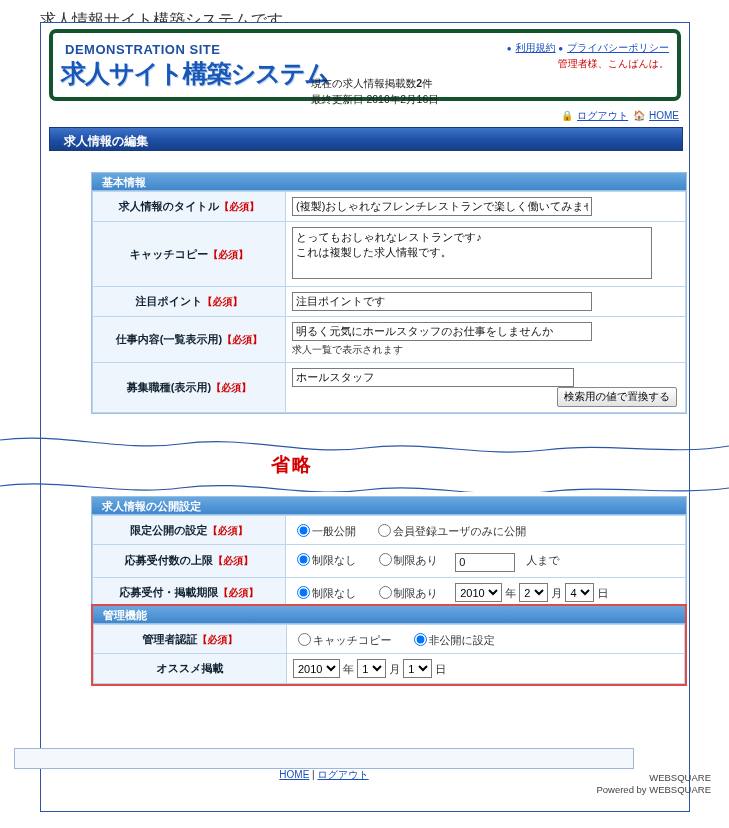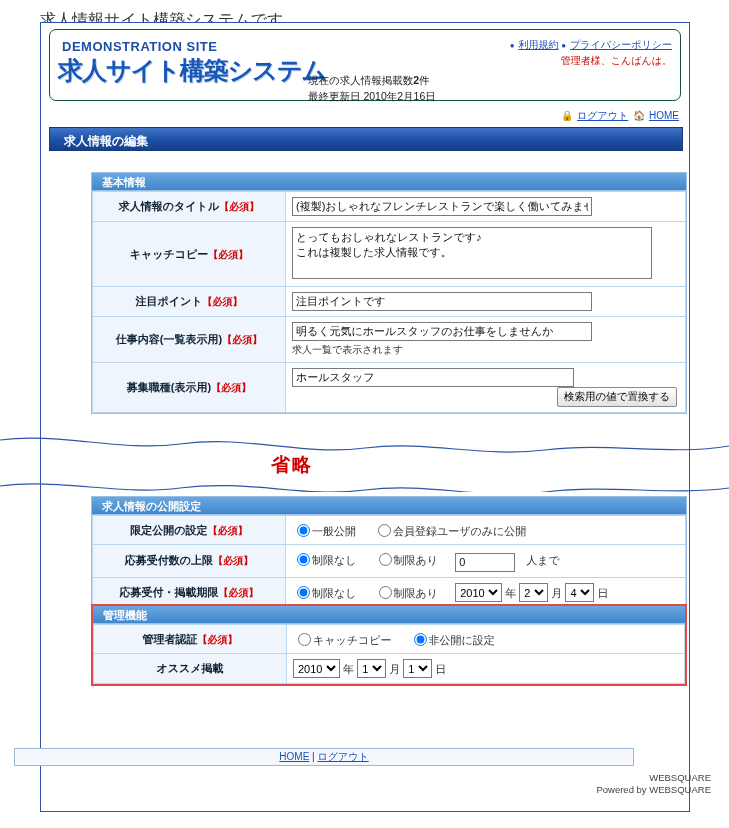--- a/index.html
+++ b/index.html
@@ -16,21 +16,21 @@
   .topnote{
     position:absolute;left:40px;top:10px;font-size:16px;color:#333;
   }
   .frame{
     position:absolute;left:40px;top:22px;width:650px;height:790px;
     border:1px solid #2b55a8;background:#ffffff;box-sizing:border-box;
   }
   
   .hdr{
     position:relative;margin:6px 8px 0 8px;height:72px;
-    border:1px solid #14532d;border-radius:7px;background:#ffffff;
+    border:4px solid #14532d;border-radius:7px;background:#ffffff;
     box-sizing:border-box;
   }
   .demo-site{
     position:absolute;left:12px;top:9px;
     font-size:13px;font-weight:bold;color:#1f4fa3;letter-spacing:0.5px;
   }
   .logo-main{
     position:absolute;left:8px;top:24px;
     font-size:25px;font-weight:bold;color:#1757b8;
     letter-spacing:-1px;
@@ -125,21 +125,21 @@
   }
   .btn-confirm{
     font-family:"Liberation Sans",sans-serif;font-size:10.5px;
     border:1px solid #7a94b8;background:linear-gradient(180deg,#f4f8fd,#cfe0f2);
     padding:3px 16px;border-radius:2px;cursor:pointer;color:#123;
   }
   
   .footer{
     position:absolute;left:14px;width:620px;height:18px;
     border:1px solid #9fb6da;background:#f4f8fd;box-sizing:border-box;
-    text-align:center;font-size:10px;padding-top:1px;
+    text-align:center;font-size:10px;padding-top:19px;
   }
   .footer a{color:#1a4fbf;text-decoration:underline;}
   .fnote{
     position:absolute;right:18px;font-size:9.5px;color:#444;text-align:right;
   }
 </style>
 </head>
 <body>
 
 <div class="page">

